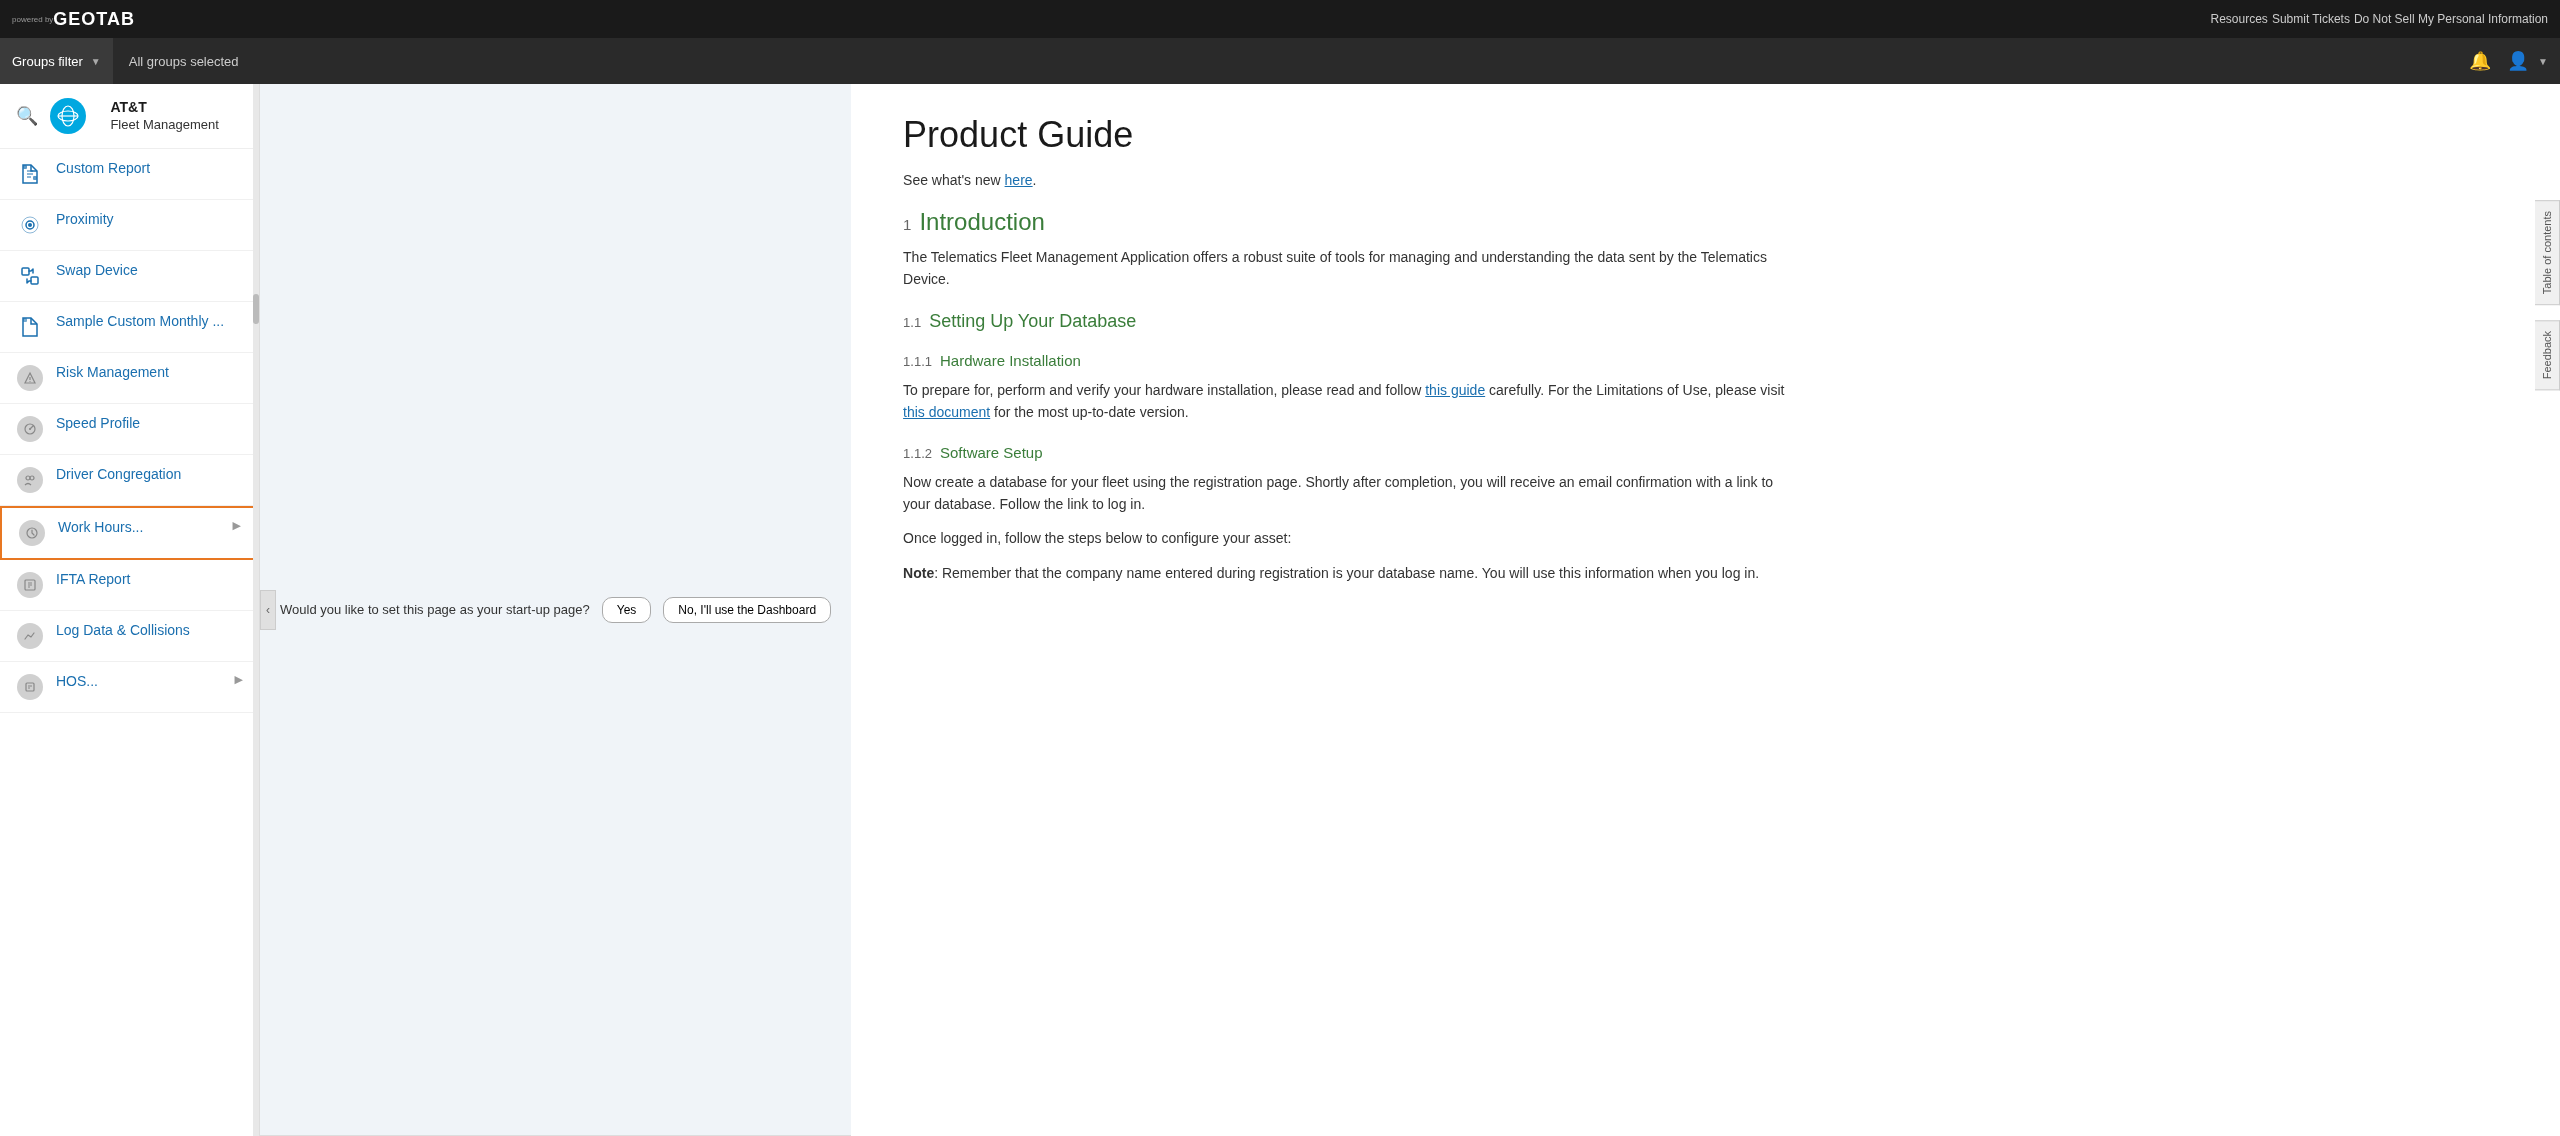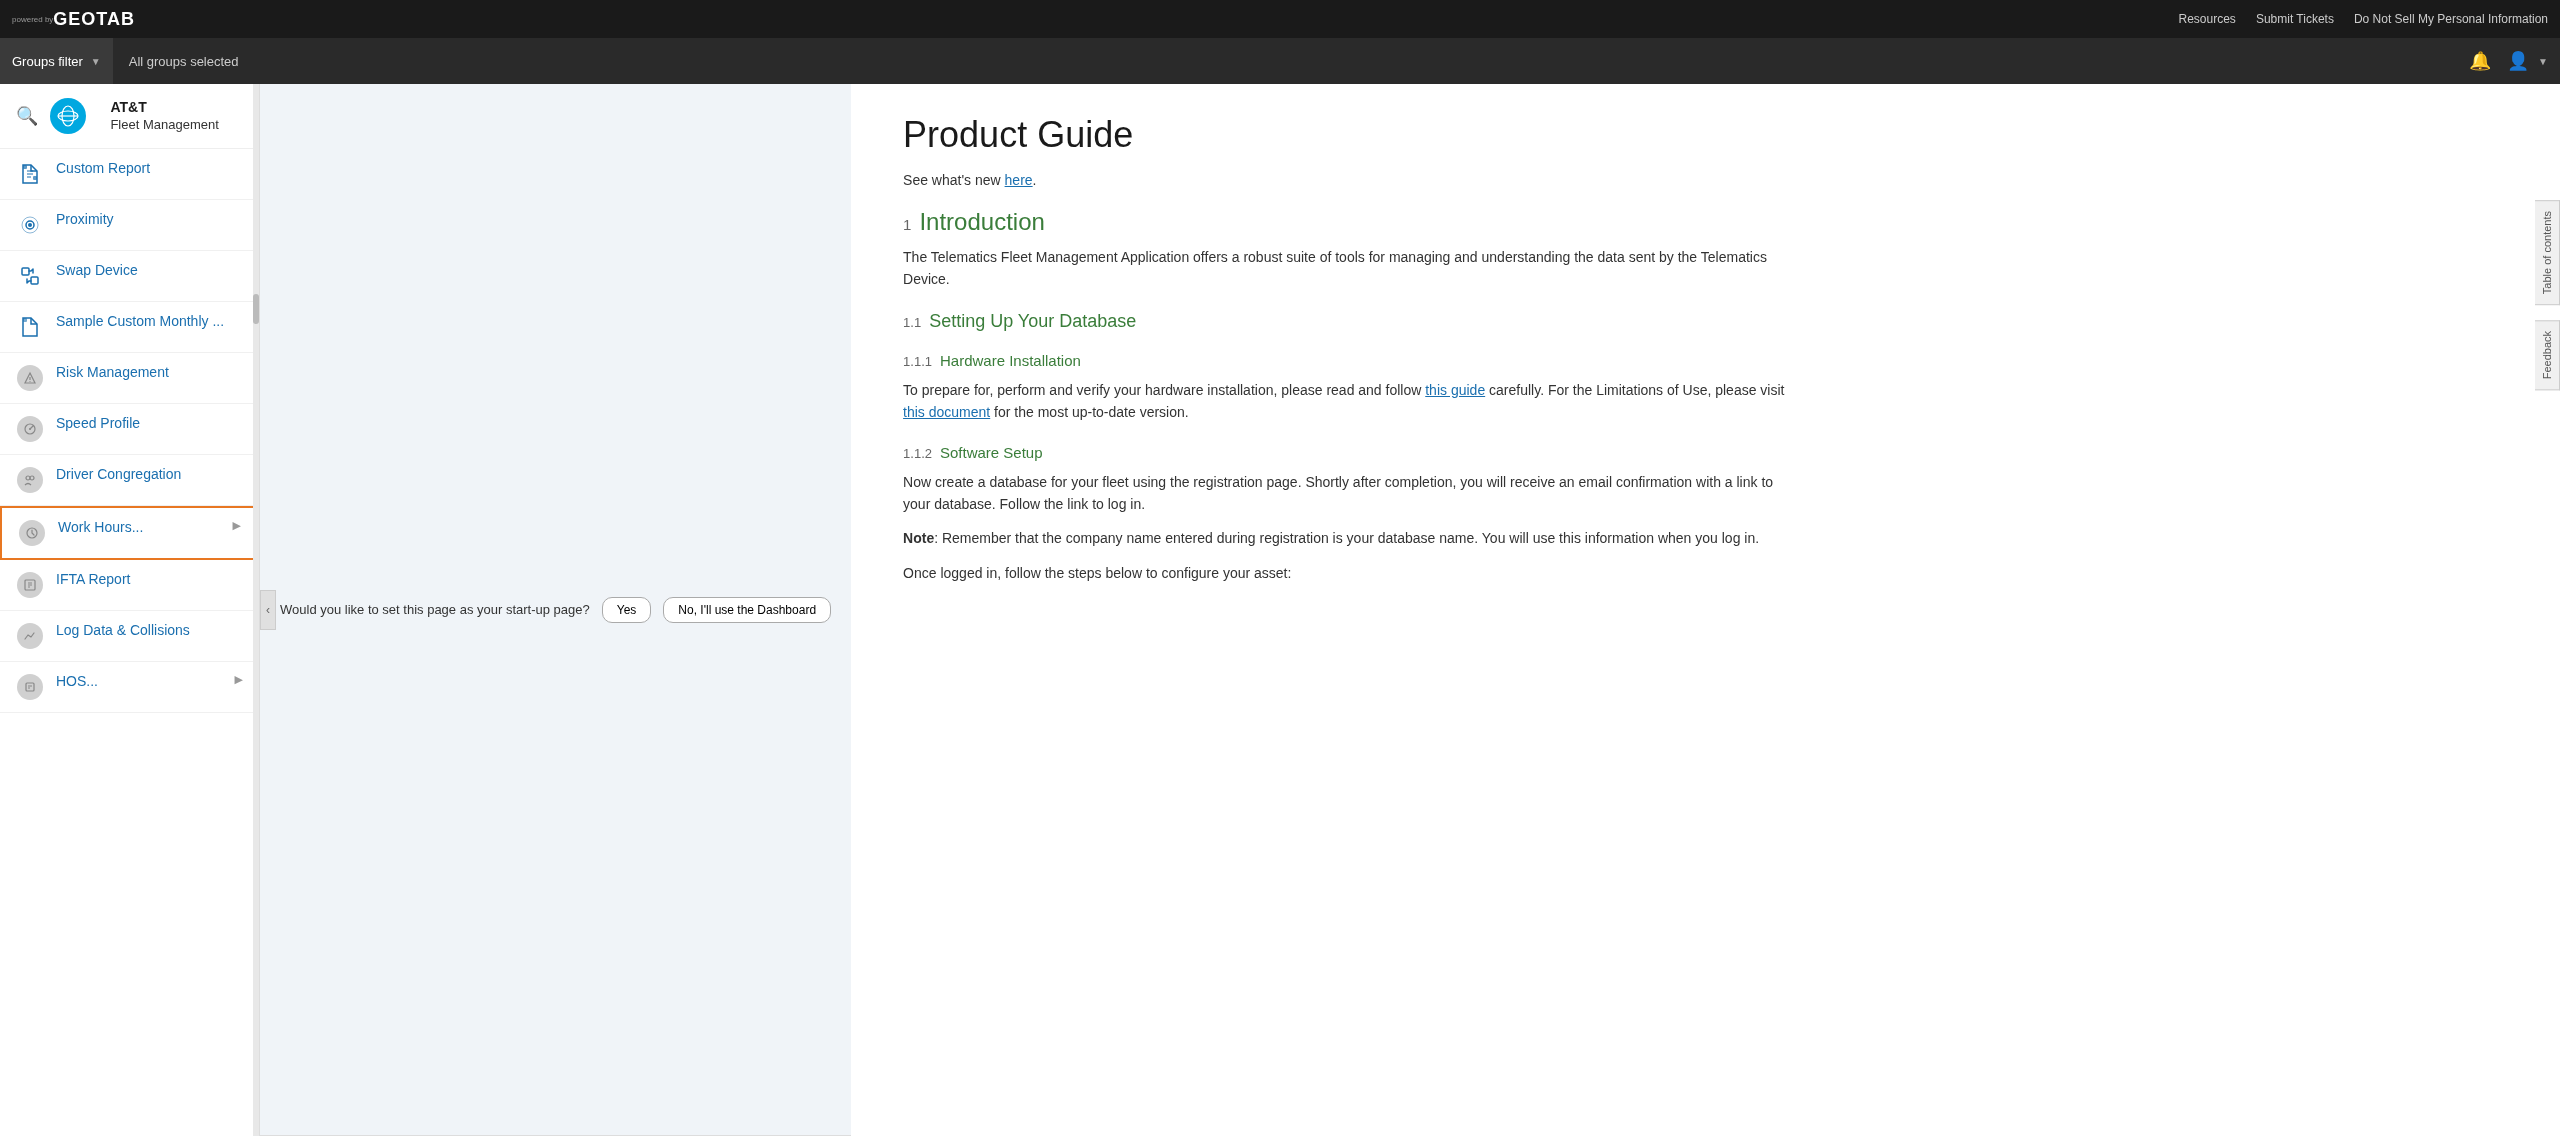--- a/index.html
+++ b/index.html
@@ -10,21 +10,21 @@
       background: #1a1a1a;
       display: flex;
       align-items: center;
       justify-content: space-between;
       height: 38px;
       padding: 0 12px;
       color: #fff;
     }
     .top-bar-left { display: flex; align-items: center; }
     .geotab-text { font-size: 18px; font-weight: bold; color: #fff; letter-spacing: 1px; }
-    .top-bar-right { display: flex; align-items: center; gap: 20px; font-size: 12px; }
+    .top-bar-right { display: flex; align-items: center; gap: 4px; font-size: 12px; }
     .top-bar-right span { cursor: pointer; color: #ccc; }
     .do-not-sell { color: #ccc; font-size: 12px; cursor: pointer; }
 
     
     .groups-bar {
       background: #2a2a2a;
       display: flex;
       align-items: center;
       height: 46px;
       padding: 0 0 0 0;
@@ -501,24 +501,24 @@
         </div>
         <p class="body-text">
           <span>To prepare for, perform and verify your hardware installation, please read and follow </span><a href="#">this guide</a><span> carefully. For the Limitations of Use, please visit </span><a href="#">this document</a><span> for the most up-to-date version.</span>
         </p>
 
         <div class="section-header">
           <span class="subsubsection-num">1.1.2</span>
           <span class="subsubsection-title">Software Setup</span>
         </div>
         <p class="body-text">Now create a database for your fleet using the registration page. Shortly after completion, you will receive an email confirmation with a link to your database. Follow the link to log in.</p>
+        <p class="body-text">Once logged in, follow the steps below to configure your asset:</p>
         <p class="body-text">
           <strong>Note</strong><span>: Remember that the company name entered during registration is your database name. You will use this information when you log in.</span>
         </p>
-        <p class="body-text">Once logged in, follow the steps below to configure your asset:</p>
       </div>
 
       <div class="toc-tab" style="position:fixed;right:0;top:200px;z-index:100;">
         <span>Table of contents</span>
       </div>
 
       <div class="feedback-tab" style="position:fixed;right:0;top:320px;z-index:100;">
         <span>Feedback</span>
       </div>
 

